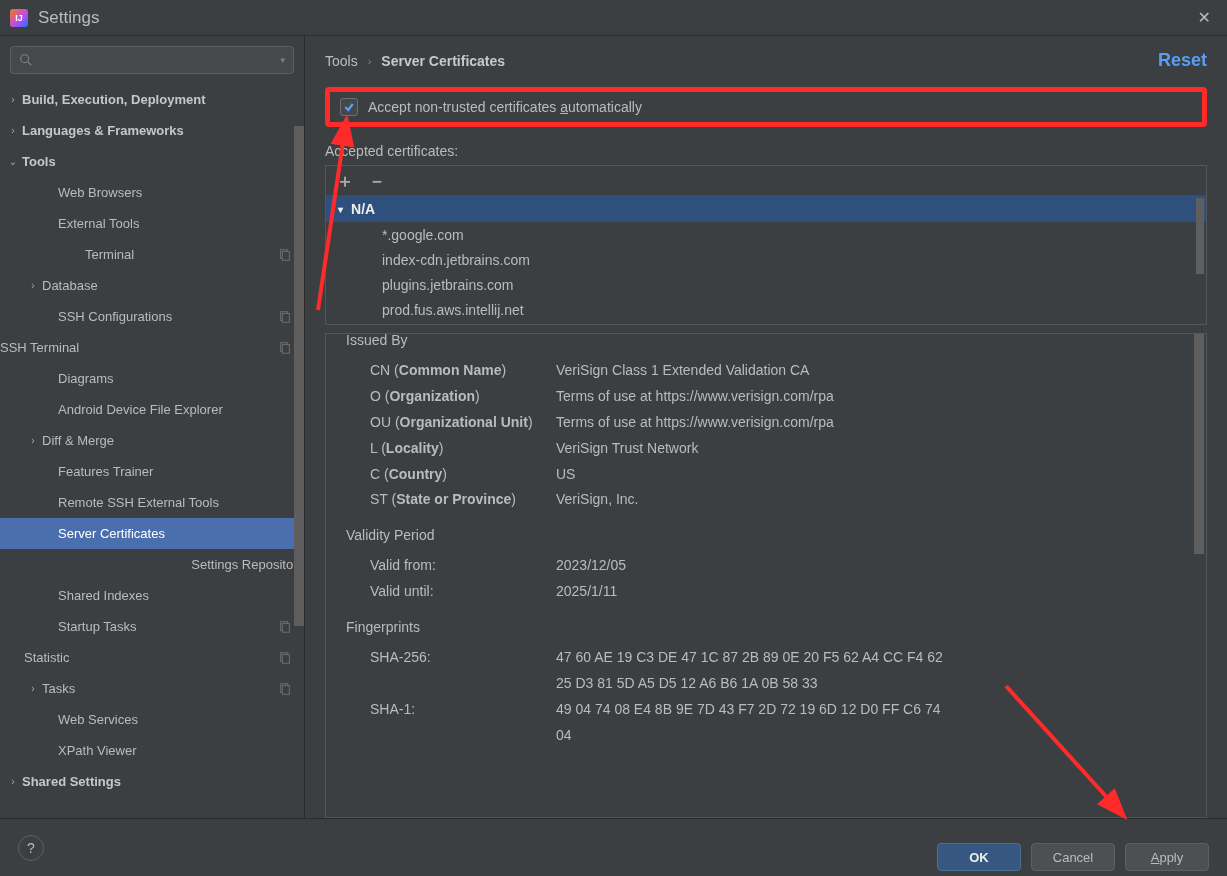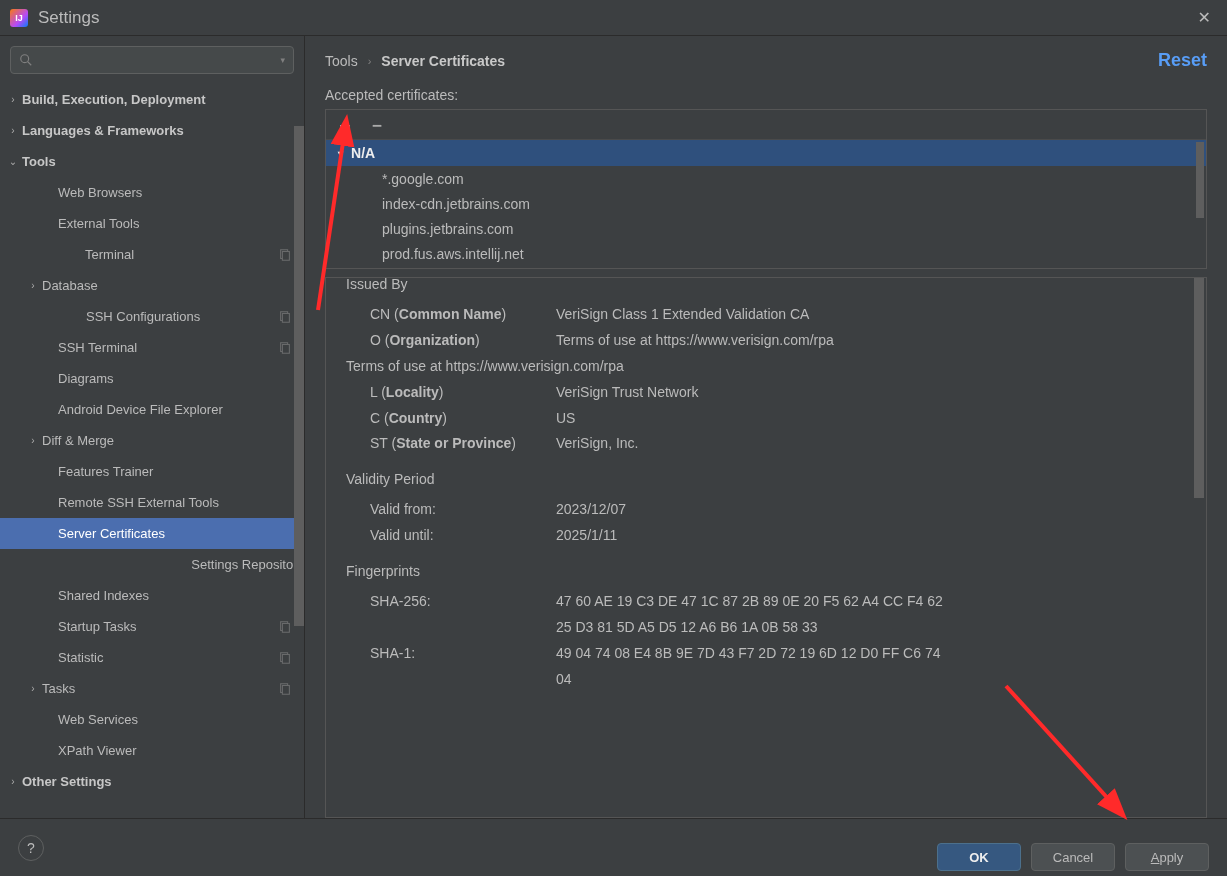--- a/index.html
+++ b/index.html
@@ -126,29 +126,29 @@
           <span class="label">Terminal</span>
           <span class="copy-icon"><svg viewBox="0 0 16 16" width="14" height="14">
               <rect x="3" y="2" width="8" height="10" fill="none" stroke="#888" stroke-width="1.2"></rect>
               <rect x="5" y="4" width="8" height="10" fill="#3c3f41" stroke="#888" stroke-width="1.2"></rect>
             </svg></span>
         </div>
         <div class="tree-item" style="padding-left: 42px;">
           <span class="chev" style="margin-left: -16px; margin-right: 2px;">›</span>
           <span class="label">Database</span>
         </div>
-        <div class="tree-item" style="padding-left: 58px; gap: 28px;">
+        <div class="tree-item" style="padding-left: 58px;">
           <span class="chev" style="width: 0px;"></span>
           <span class="label">SSH Configurations</span>
           <span class="copy-icon"><svg viewBox="0 0 16 16" width="14" height="14">
               <rect x="3" y="2" width="8" height="10" fill="none" stroke="#888" stroke-width="1.2"></rect>
               <rect x="5" y="4" width="8" height="10" fill="#3c3f41" stroke="#888" stroke-width="1.2"></rect>
             </svg></span>
         </div>
-        <div class="tree-item" style="padding-left: 58px;">
+        <div class="tree-item" style="">
           <span class="chev" style="width: 0px;"></span>
           <span class="label">SSH Terminal</span>
           <span class="copy-icon"><svg viewBox="0 0 16 16" width="14" height="14">
               <rect x="3" y="2" width="8" height="10" fill="none" stroke="#888" stroke-width="1.2"></rect>
               <rect x="5" y="4" width="8" height="10" fill="#3c3f41" stroke="#888" stroke-width="1.2"></rect>
             </svg></span>
         </div>
         <div class="tree-item" style="padding-left: 58px;">
           <span class="chev" style="width: 0px;"></span>
           <span class="label">Diagrams</span>
@@ -182,21 +182,21 @@
           <span class="label">Shared Indexes</span>
         </div>
         <div class="tree-item" style="padding-left: 58px;">
           <span class="chev" style="width: 0px;"></span>
           <span class="label">Startup Tasks</span>
           <span class="copy-icon"><svg viewBox="0 0 16 16" width="14" height="14">
               <rect x="3" y="2" width="8" height="10" fill="none" stroke="#888" stroke-width="1.2"></rect>
               <rect x="5" y="4" width="8" height="10" fill="#3c3f41" stroke="#888" stroke-width="1.2"></rect>
             </svg></span>
         </div>
-        <div class="tree-item" style="padding-left: 58px;">
+        <div class="tree-item" style=" gap: 24px;">
           <span class="chev" style="width: 0px;"></span>
           <span class="label">Statistic</span>
           <span class="copy-icon"><svg viewBox="0 0 16 16" width="14" height="14">
               <rect x="3" y="2" width="8" height="10" fill="none" stroke="#888" stroke-width="1.2"></rect>
               <rect x="5" y="4" width="8" height="10" fill="#3c3f41" stroke="#888" stroke-width="1.2"></rect>
             </svg></span>
         </div>
         <div class="tree-item" style="padding-left: 42px;">
           <span class="chev" style="margin-left: -16px; margin-right: 2px;">›</span>
           <span class="label">Tasks</span>
@@ -208,38 +208,46 @@
         <div class="tree-item" style="padding-left: 58px;">
           <span class="chev" style="width: 0px;"></span>
           <span class="label">Web Services</span>
         </div>
         <div class="tree-item" style="padding-left: 58px;">
           <span class="chev" style="width: 0px;"></span>
           <span class="label">XPath Viewer</span>
         </div>
         <div class="tree-item bold" style="padding-left: 22px;">
           <span class="chev" style="margin-left: -16px; margin-right: 2px;">›</span>
-          <span class="label">Other Settings</span>
+          <span class="label">Shared Settings</span>
         </div>
       </div>
     <div class="sidebar-scrollbar">
         <div class="thumb"></div>
       </div>
   </div>
 
   <div class="main">
     <div class="crumb-row">
       <div class="crumbs">
         <span>Tools</span>
         <span class="sep">›</span>
         <span class="last">Server Certificates</span>
       </div>
       <div class="reset-link">Reset</div>
     </div>
 
+    <div class="check-row-hl">
+      <div class="chk">
+        <svg viewBox="0 0 16 16">
+            <polyline points="3,8 7,12 13,4"></polyline>
+          </svg>
+      </div>
+      <span class="lab"><span>Accept non-trusted certificates </span><span class="u">a</span><span>utomatically</span></span>
+    </div>
 
     <div class="section-label">Accepted certificates:</div>
 
     <div class="cert-list-panel">
       <div class="cert-toolbar">
         <span class="tbtn">＋</span>
         <span class="tbtn">－</span>
       </div>
       <div class="cert-list">
         <div class="cert-group">
@@ -261,38 +269,39 @@
           <div class="hdr">Issued By</div>
           <div class="row">
             <div class="k">CN (<span class="bp">Common Name</span>)</div>
             <div class="v">VeriSign Class 1 Extended Validation CA</div>
           </div>
           <div class="row">
             <div class="k">O (<span class="bp">Organization</span>)</div>
             <div class="v">Terms of use at https://www.verisign.com/rpa</div>
           </div>
           <div class="row">
+            <div class="k">OU (<span class="bp">Organizational Unit</span>)</div>
             <div class="v">Terms of use at https://www.verisign.com/rpa</div>
           </div>
           <div class="row">
             <div class="k">L (<span class="bp">Locality</span>)</div>
             <div class="v">VeriSign Trust Network</div>
           </div>
           <div class="row">
             <div class="k">C (<span class="bp">Country</span>)</div>
             <div class="v">US</div>
           </div>
           <div class="row">
             <div class="k">ST (<span class="bp">State or Province</span>)</div>
             <div class="v">VeriSign, Inc.</div>
           </div>
           <div class="hdr">Validity Period</div>
           <div class="row">
             <div class="k">Valid from:</div>
-            <div class="v">2023/12/07</div>
+            <div class="v">2023/12/05</div>
           </div>
           <div class="row">
             <div class="k">Valid until:</div>
             <div class="v">2025/1/11</div>
           </div>
           <div class="hdr">Fingerprints</div>
           <div class="row">
             <div class="k">SHA-256:</div>
             <div class="v" style="max-width: 400px;">47 60 AE 19 C3 DE 47 1C 87 2B 89 0E 20 F5 62 A4 CC F4 62 25 D3 81 5D A5 D5 12 A6 B6 1A 0B 58 33</div>
           </div>

